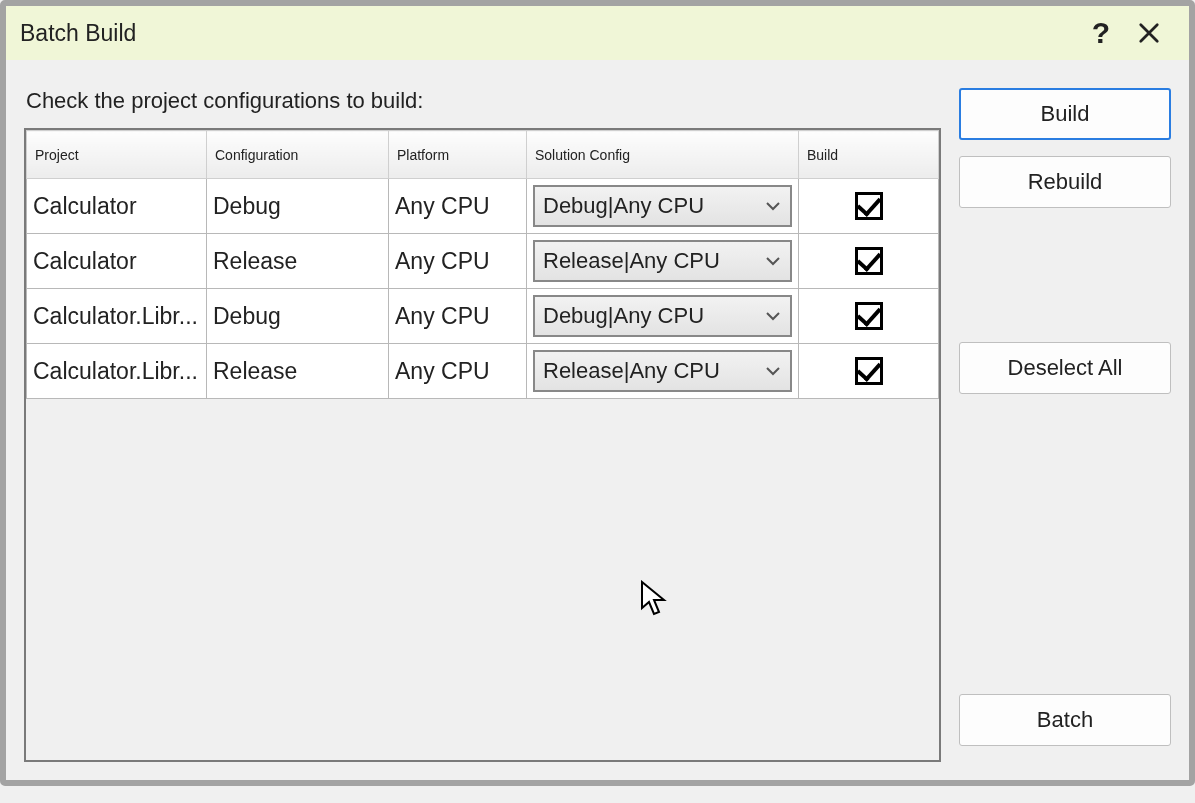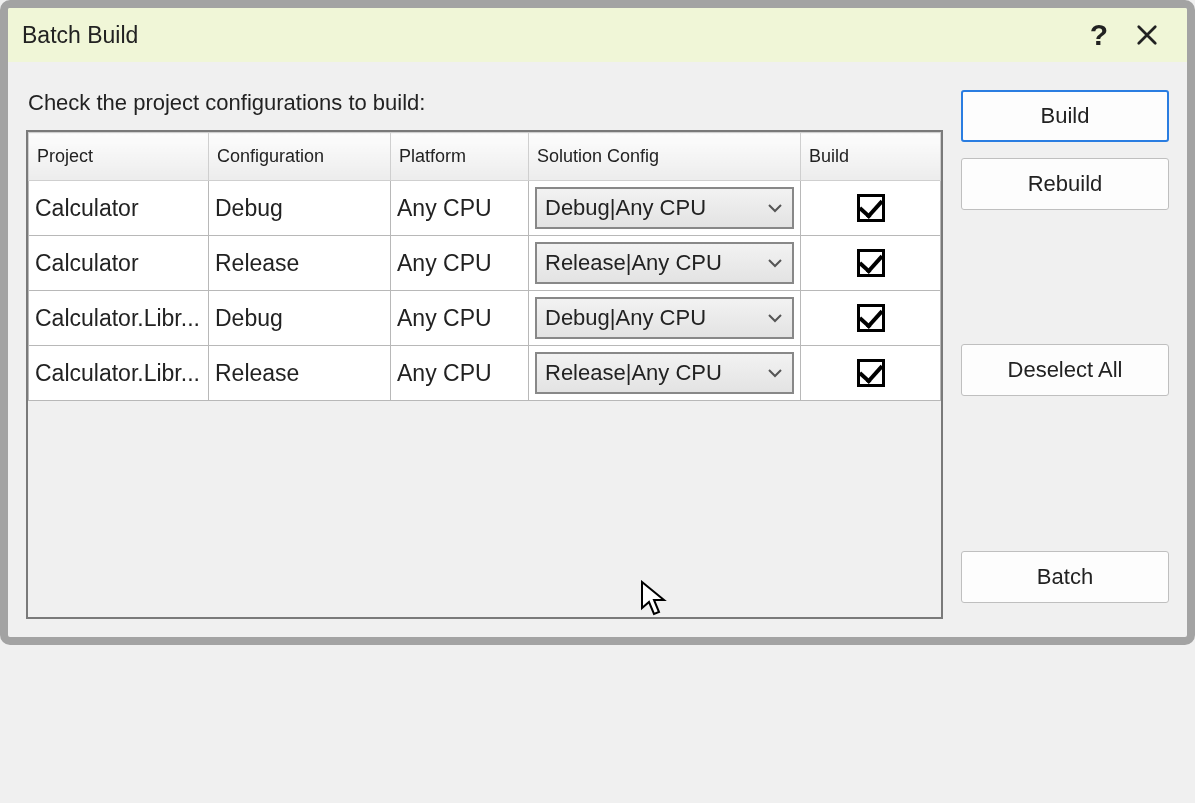--- a/index.html
+++ b/index.html
@@ -3,23 +3,23 @@
 <meta charset="utf-8">
 <style>
   * { box-sizing: border-box; }
   html, body {
     margin: 0; padding: 0;
     width: 1195px; height: 803px;
     font-family: "Segoe UI", Arial, sans-serif;
     background: #f0f0f0;
   }
   .dialog {
-    width: 1195px; height: 645px;
-    border: 8px solid #a3a3a3;
-    border-radius: 10px;
+    width: 1195px; height: 786px;
+    border: 6px solid #a3a3a3;
+    border-radius: 5px;
     background: #f0f0f0;
     display: flex; flex-direction: column;
     overflow: hidden;
   }
   .titlebar {
     height: 54px;
     background: #f0f6d7;
     display: flex; align-items: center;
     padding: 0 16px 0 14px;
   }
@@ -63,21 +63,21 @@
   table.grid {
     width: 100%;
     border-collapse: collapse;
     table-layout: fixed;
   }
   table.grid th {
     background: linear-gradient(#fdfdfd, #ececec);
     border: 1px solid #cfcfcf;
     font-weight: normal;
     text-align: left;
-    font-size: 18px;
+    font-size: 14px;
     padding: 8px 8px;
     color: #222;
     height: 48px;
   }
   table.grid td {
     border: 1px solid #b8b8b8;
     background: #fff;
     font-size: 23px;
     padding: 6px 6px;
     color: #222;

